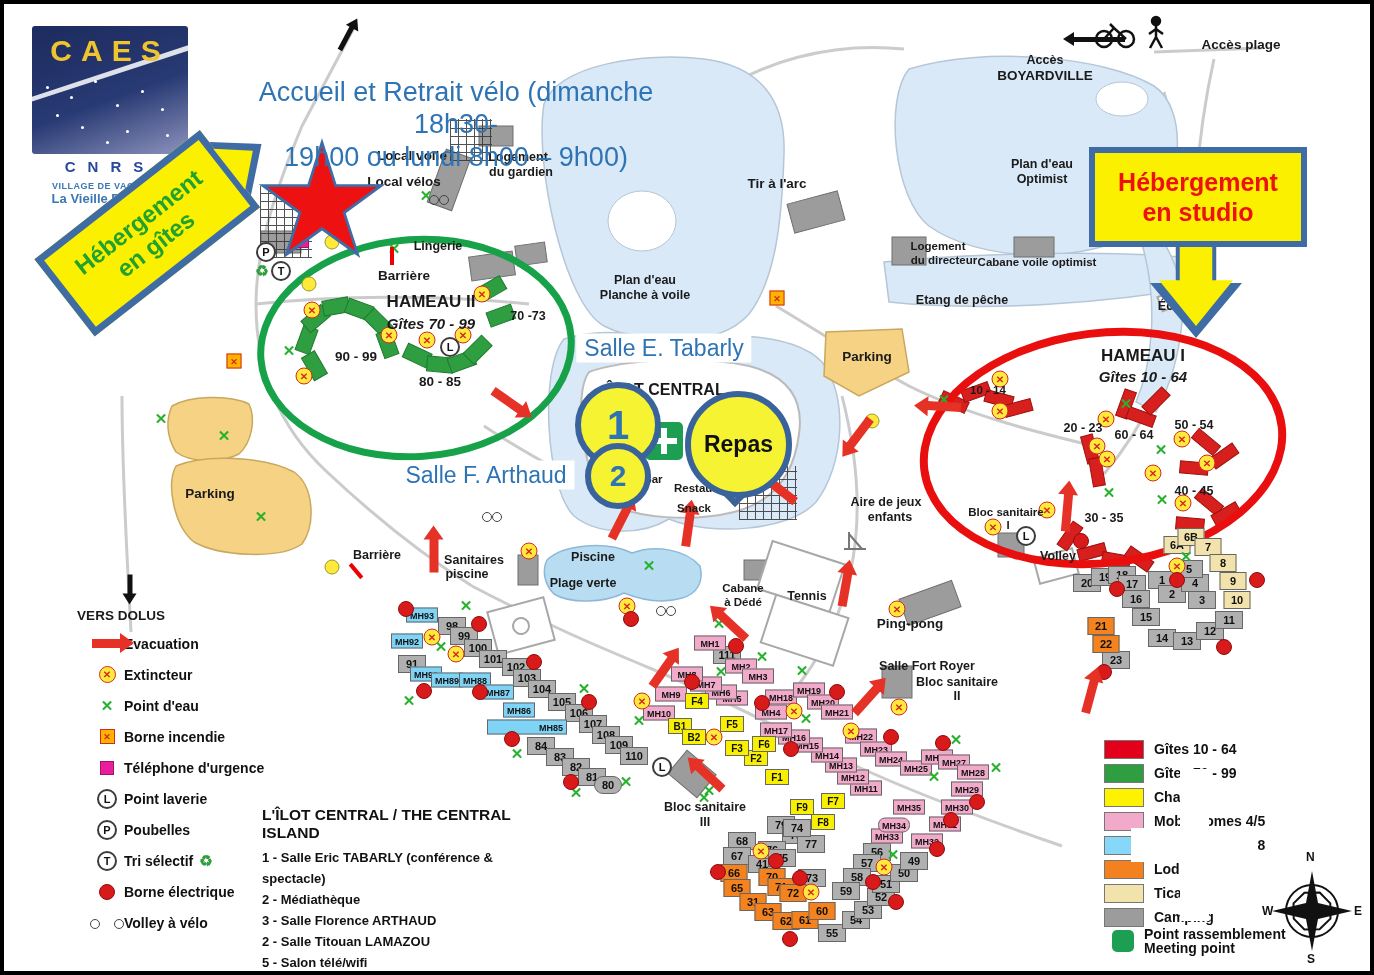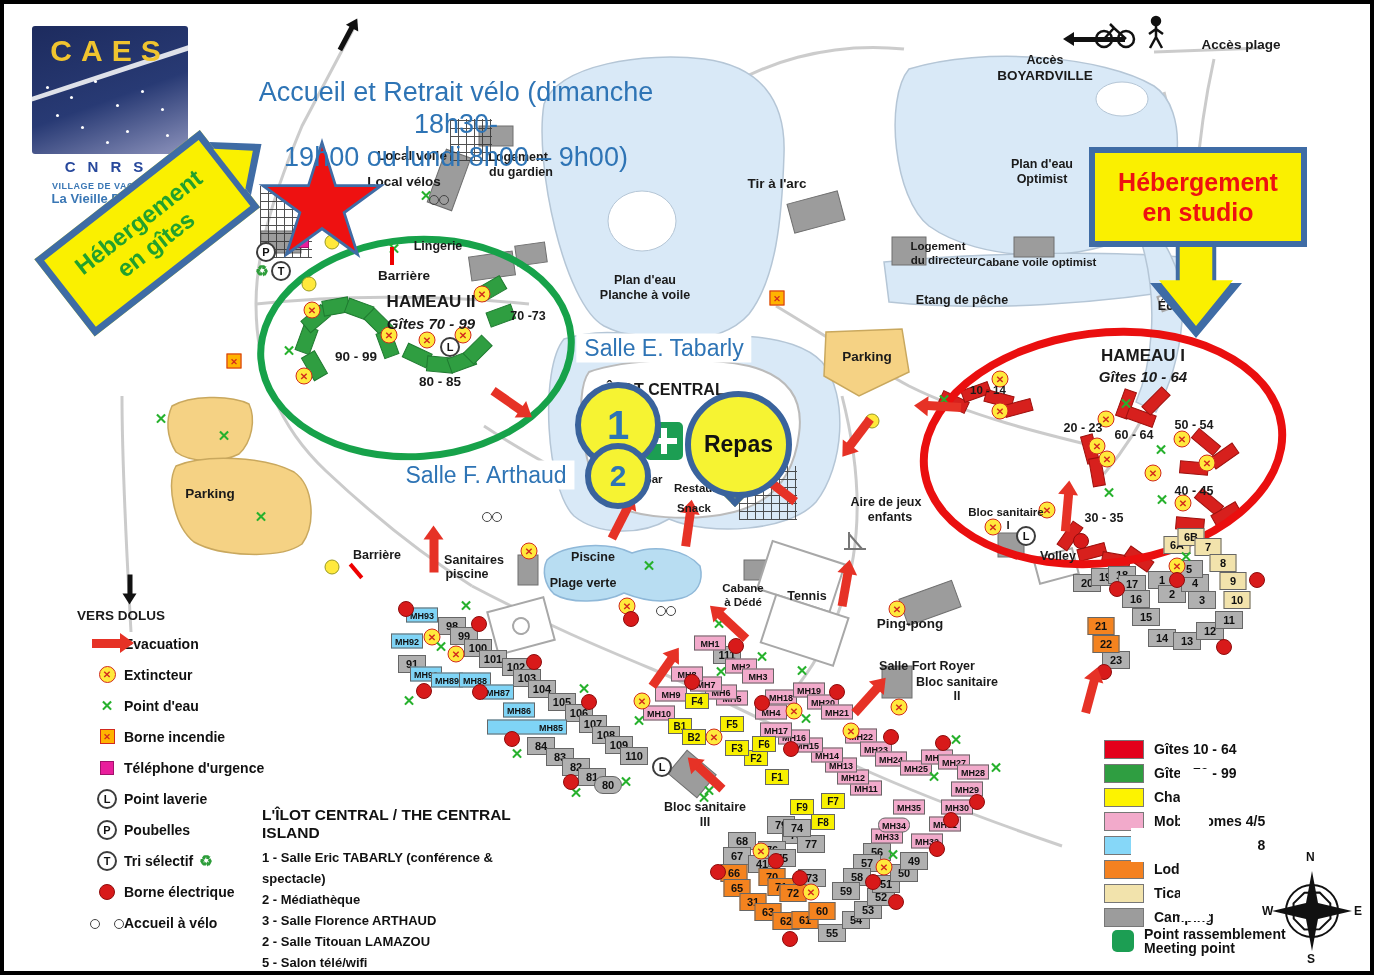--- a/index.html
+++ b/index.html
@@ -676,21 +676,21 @@
         </div>
         <div class="lbl">Borne électrique</div>
       </div>
       <div class="row">
         <div class="cell">
           <div class="ic ic-bike">
             <i></i>
             <i></i>
           </div>
         </div>
-        <div class="lbl">Accueil à vélo</div>
+        <div class="lbl">Volley à vélo</div>
       </div>
     </div>
 
   <div id="ilot-leg">
     <div class="t">L'ÎLOT CENTRAL / THE CENTRAL ISLAND</div>
     <div id="ilot-items">
         <div class="it">1 - Salle Eric TABARLY (conférence &amp; spectacle)</div>
         <div class="it">2 - Médiathèque</div>
         <div class="it">3 - Salle Florence ARTHAUD</div>
         <div class="it">2 - Salle Titouan LAMAZOU</div>

